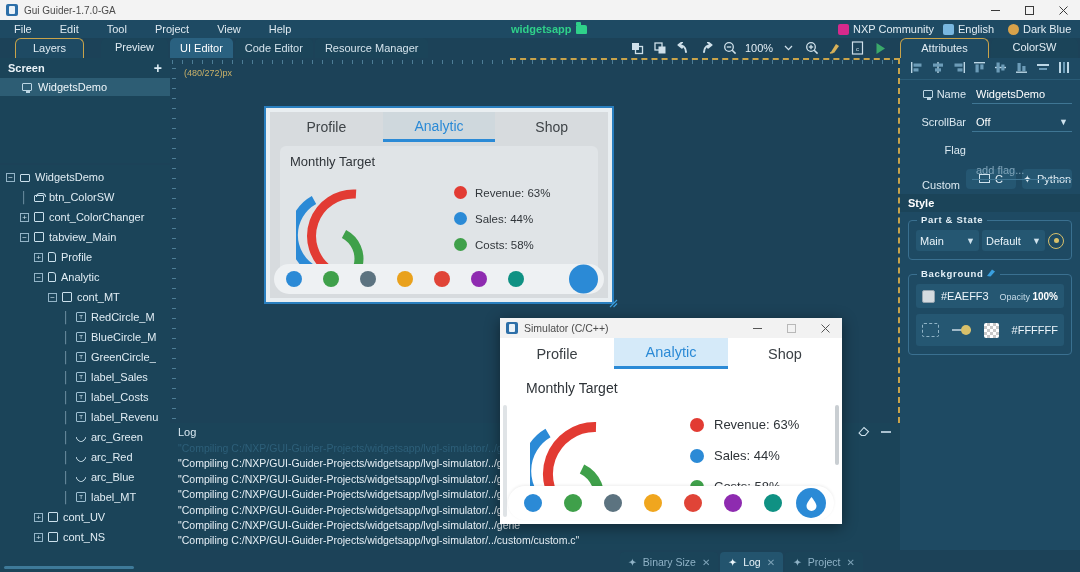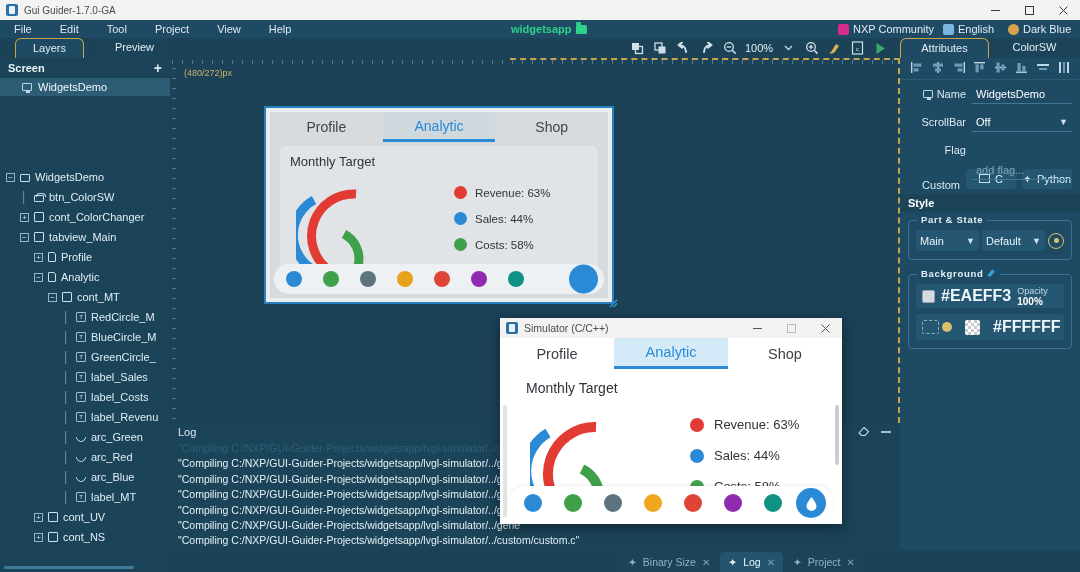--- a/index.html
+++ b/index.html
@@ -190,24 +190,24 @@
   }
   .sel-row{display:flex;align-items:center;gap:3px;}
   .sel{
     flex:1;height:21px;background:#255772;border-radius:3px;display:flex;align-items:center;
     padding:0 4px;font-size:11px;color:#eaf4fa;position:relative;
   }
   .eye{width:16px;height:16px;border-radius:50%;border:1.5px solid #d8c06a;display:flex;align-items:center;justify-content:center;flex:none;}
   .eye i{width:5px;height:5px;border-radius:50%;background:#d8c06a;display:block;}
   .bg-row{height:24px;background:#255772;border-radius:3px;display:flex;align-items:center;padding:0 6px;gap:6px;margin-bottom:6px;}
   .swatch{width:13px;height:13px;border-radius:2px;background:#d5dbe0;border:1px solid #96a5b0;flex:none;}
-  .hex{font-size:16px;font-weight:bold;color:#eef6fb;}
+  .hex{font-size:11px;font-weight:normal;color:#eef6fb;}
   .opac{margin-left:auto;font-size:9px;color:#c6dbe8;}
   .opac b{color:#ffffff;font-size:10px;}
-  .img-row{height:26px;background:#255772;border-radius:3px;display:flex;align-items:center;padding:0 6px;gap:13px;}
+  .img-row{height:32px;background:#255772;border-radius:3px;display:flex;align-items:center;padding:0 6px;gap:13px;}
   .imgbox{width:17px;height:14px;border:1px dashed #8fb3c6;border-radius:2px;flex:none;}
   .slider{flex:1;height:2px;background:#9fb9c8;position:relative;}
   .knob{position:absolute;right:0;top:-4px;width:10px;height:10px;border-radius:50%;background:#d8c06a;}
   .checker{
     width:15px;height:15px;border-radius:2px;flex:none;
     background-image:linear-gradient(45deg,#c9c9c9 25%,transparent 25%,transparent 75%,#c9c9c9 75%),
                      linear-gradient(45deg,#c9c9c9 25%,transparent 25%,transparent 75%,#c9c9c9 75%);
     background-size:6px 6px;background-position:0 0,3px 3px;background-color:#fff;
   }
 
@@ -306,20 +306,25 @@
   <div class="hdr-right" style="left:1008px;">
     <span class="sq" style="background:#d8a24a;border-radius:50%;"></span>
     <span class="lbl">Dark Blue</span>
   </div>
 
   <div class="lefttabs">
     <div class="ltab active">Layers</div>
     <div class="ltab">Preview</div>
   </div>
 
+  <div class="centertabs">
+    <div class="ctab active">UI Editor</div>
+    <div class="ctab">Code Editor</div>
+    <div class="ctab">Resource Manager</div>
+  </div>
 
   <div class="toolrow">
     <div class="ticon">
       <svg width="13" height="13" viewBox="0 0 13 13">
           <rect x="1" y="1" width="7" height="7" fill="#cfe0ea"></rect>
           <rect x="4.5" y="4.5" width="7" height="7" fill="none" stroke="#cfe0ea" stroke-width="1.3"></rect>
         </svg>
     </div>
     <div class="ticon">
       <svg width="13" height="13" viewBox="0 0 13 13">

